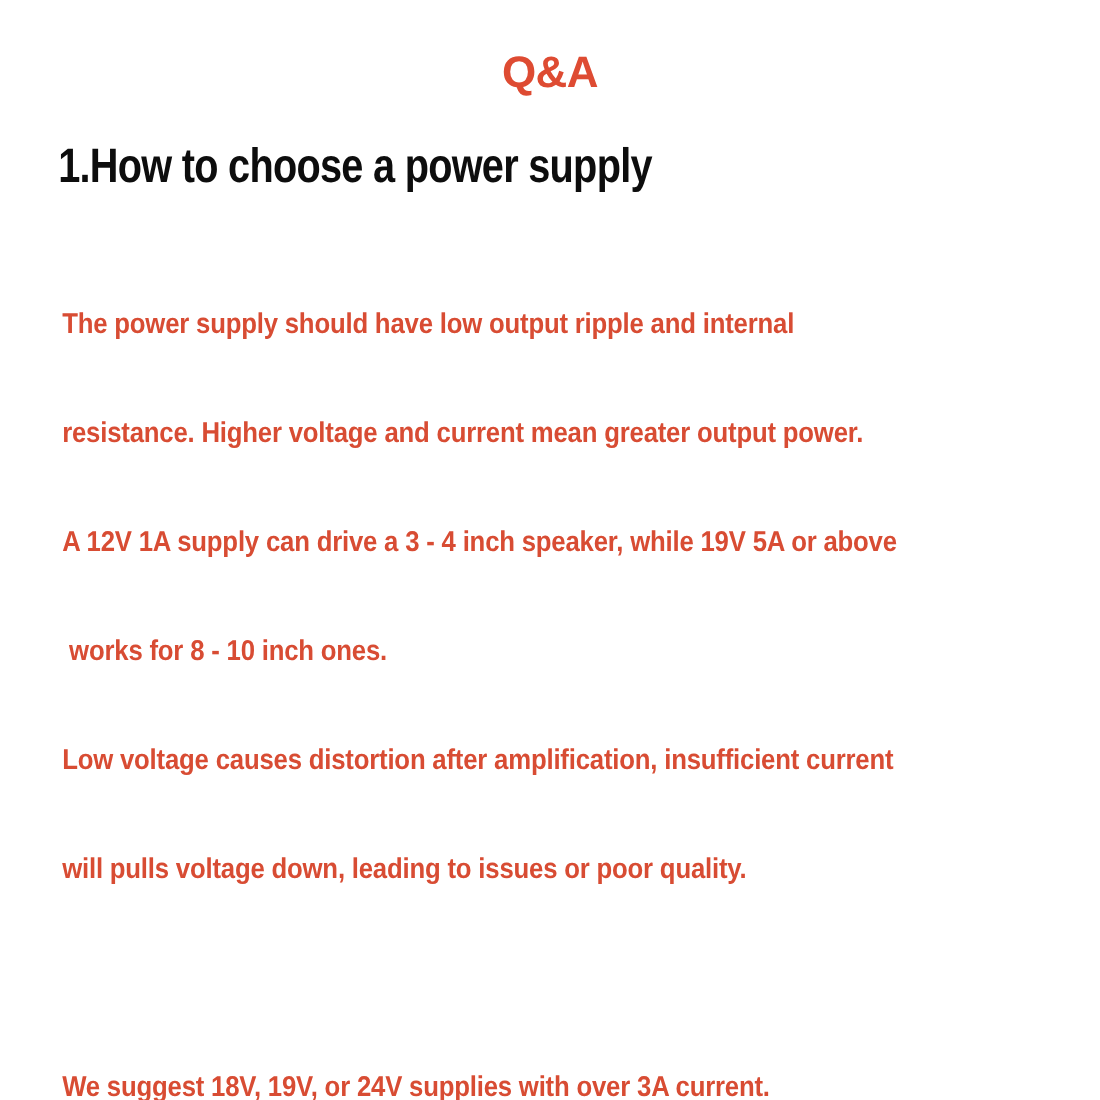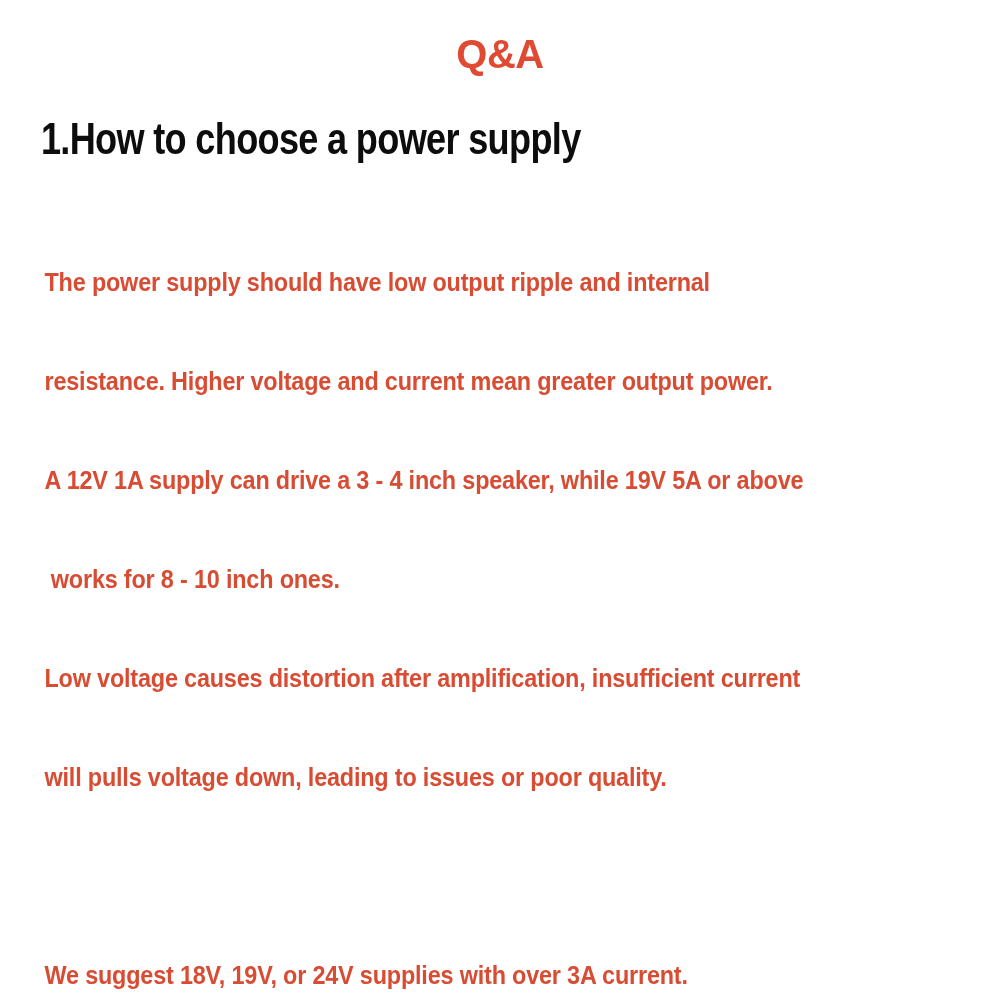--- a/index.html
+++ b/index.html
@@ -14,21 +14,21 @@
     font-family: "Liberation Sans", "DejaVu Sans", sans-serif;
     overflow: hidden;
     -webkit-font-smoothing: antialiased;
   }
 
   .page {
     position: relative;
     width: 1000px;
     height: 1000px;
     box-sizing: border-box;
-    padding: 4px;
+    padding: 16px;
   }
 
   
   .qa-title {
     text-align: center;
     color: #de4b32;
     font-size: 40px;
     font-weight: 700;
     letter-spacing: -0.5px;
     line-height: 1;

